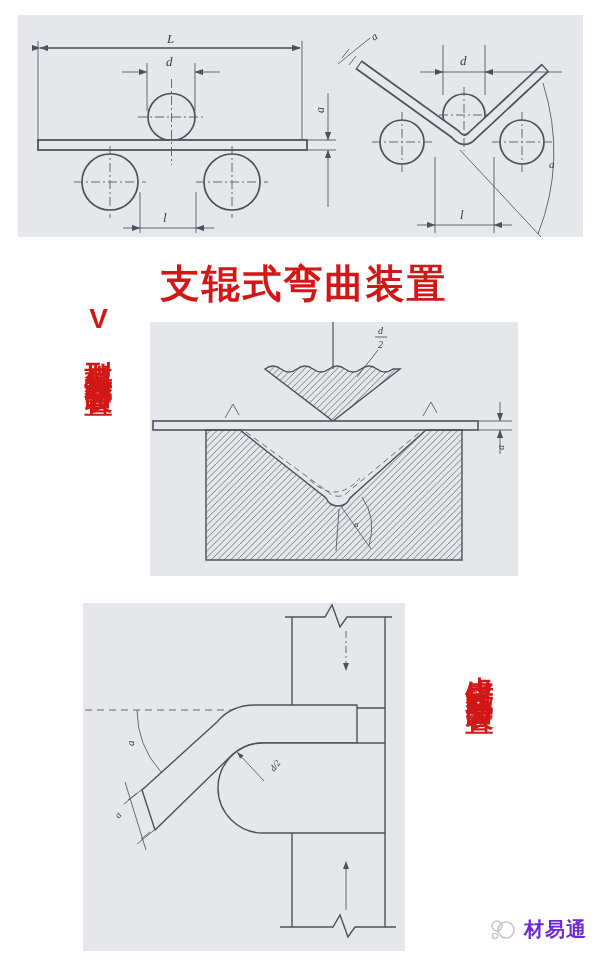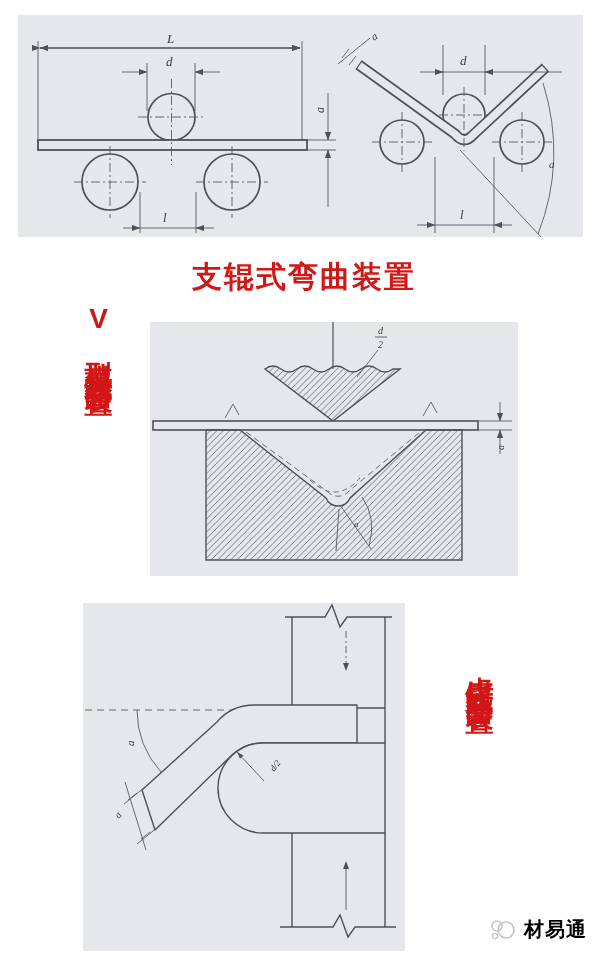--- a/index.html
+++ b/index.html
@@ -5,28 +5,28 @@
   html,body{margin:0;padding:0;}
   body{width:600px;height:960px;position:relative;background:#ffffff;overflow:hidden;
        font-family:"Liberation Sans",sans-serif;}
   .panel{position:absolute;background:#e6e7eb;}
   svg{display:block;}
   .dline{stroke:#50505a;fill:none;}
   .thin{stroke:#5a5a64;stroke-width:0.9;fill:none;}
   .lbl{font-family:"Liberation Serif",serif;font-style:italic;fill:#3a3a44;}
   .red-caption{position:absolute;top:257px;left:0;width:600px;text-align:center;
        padding-left:8px;box-sizing:border-box;color:#d21717;font-weight:700;
-       font-size:30px;letter-spacing:2px;font-family:"Liberation Sans",sans-serif;}
+       font-size:39px;letter-spacing:2px;font-family:"Liberation Sans",sans-serif;}
   .vtext{position:absolute;color:#d21717;font-weight:700;font-size:28px;
        writing-mode:vertical-rl;text-orientation:upright;letter-spacing:4px;
        font-family:"Liberation Sans",sans-serif;line-height:1;}
   .vtext-left{left:84px;top:303px;}
   .vtext-right{left:465px;top:654px;letter-spacing:5px;}
   .watermark{position:absolute;top:916px;right:13px;display:flex;align-items:center;
-       gap:5px;color:#000000;font-size:20px;font-weight:600;letter-spacing:1px;}
+       gap:5px;color:#6d28d9;font-size:20px;font-weight:600;letter-spacing:1px;}
 </style>
 </head>
 <body>
 
 <div class="panel" style="left:18px;top:15px;width:565px;height:222px">
 <svg width="565" height="222" viewBox="0 0 565 222">
   <defs>
     <marker id="a1" markerWidth="10" markerHeight="8" refX="9" refY="3.5" orient="auto">
       <path d="M0,0 L9.5,3.5 L0,7 Z" fill="#50505a"></path>
     </marker>

